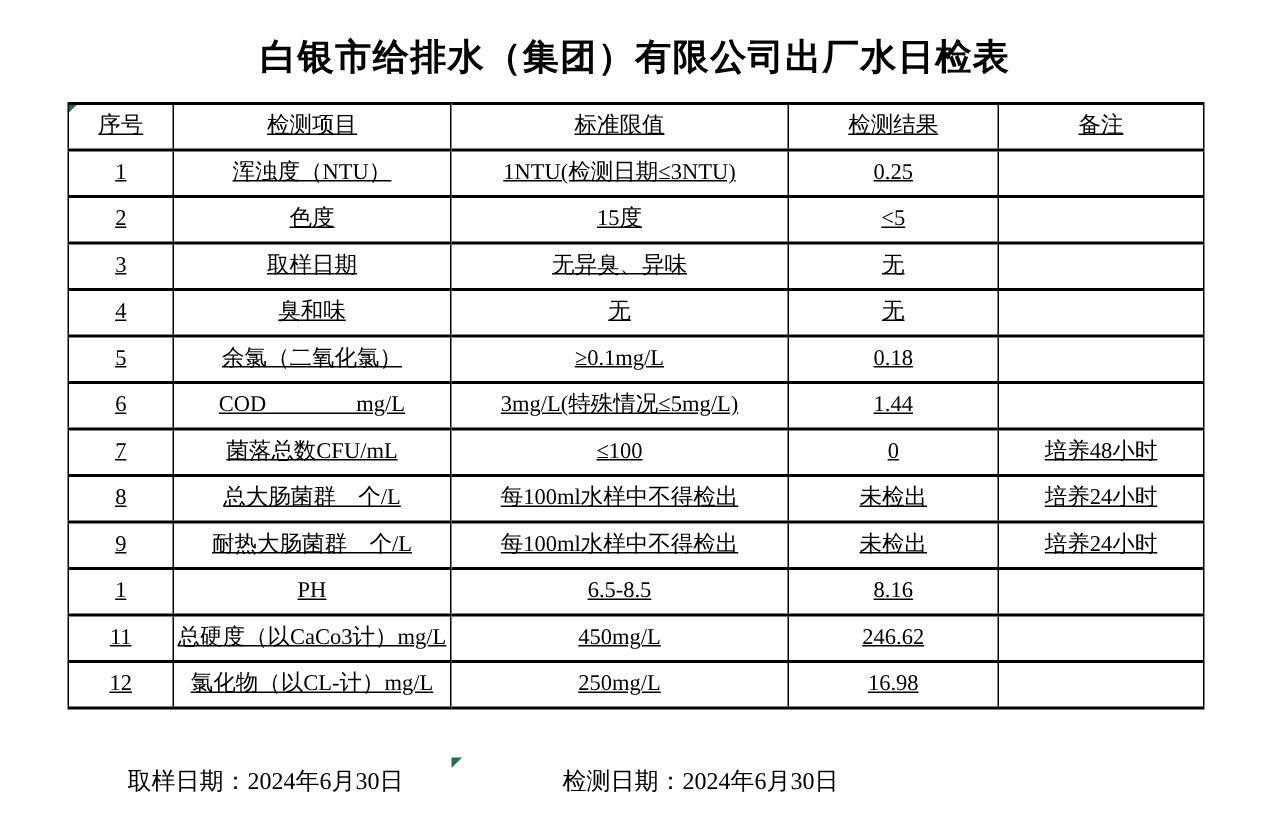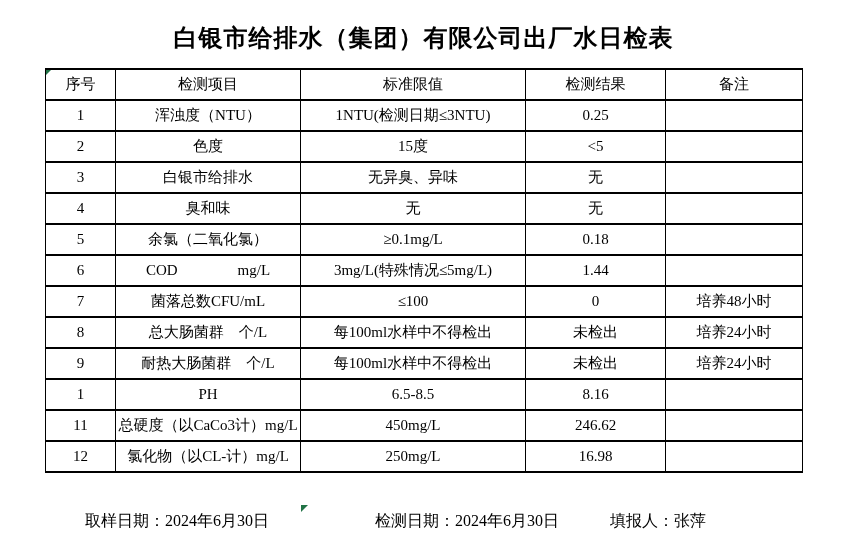--- a/index.html
+++ b/index.html
@@ -17,20 +17,21 @@
     text-align: center;
     font-size: 24px;
     font-weight: bold;
     letter-spacing: 1px;
   }
   table.inspection {
     position: absolute;
     left: 45px; top: 68px;
     border-collapse: collapse;
     table-layout: fixed;
+    text-decoration: underline;
   }
   table.inspection th, table.inspection td {
     border: 1px solid #000;
     border-top-width: 2px;
     border-bottom-width: 2px;
     height: 29px;
     padding: 0 2px;
     text-align: center;
     vertical-align: middle;
     font-size: 15px;
@@ -93,21 +94,21 @@
       </tr>
       <tr>
         <td>2</td>
         <td>色度</td>
         <td>15度</td>
         <td>&lt;5</td>
         <td></td>
       </tr>
       <tr>
         <td>3</td>
-        <td>白银市给排水</td>
+        <td>取样日期</td>
         <td>无异臭、异味</td>
         <td>无</td>
         <td></td>
       </tr>
       <tr>
         <td>4</td>
         <td>臭和味</td>
         <td>无</td>
         <td>无</td>
         <td></td>
@@ -169,14 +170,13 @@
         <td></td>
       </tr>
     </tbody>
 </table>
 
 <div class="tri tri-bottom" style="border-top-color: rgb(33, 115, 70);"></div>
 
 <div class="footer">
   <span class="sampling">取样日期：2024年6月30日</span>
   <span class="testing">检测日期：2024年6月30日</span>
-  <span class="reporter">填报人：张萍</span>
 </div>
 
 </body></html>

